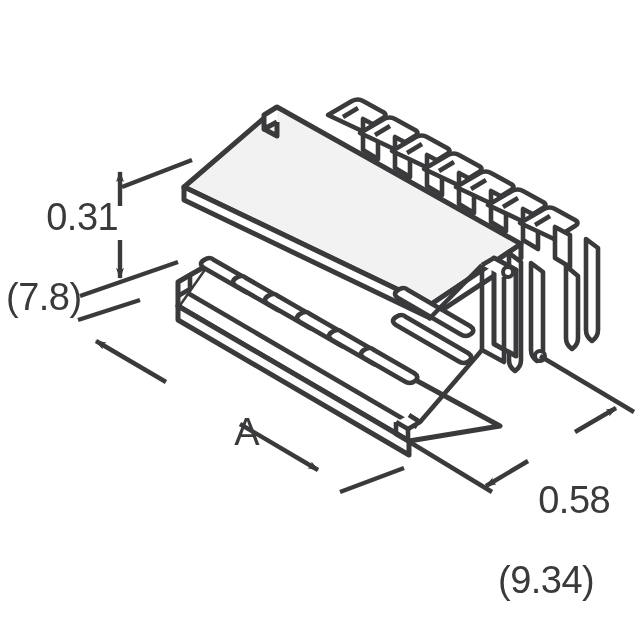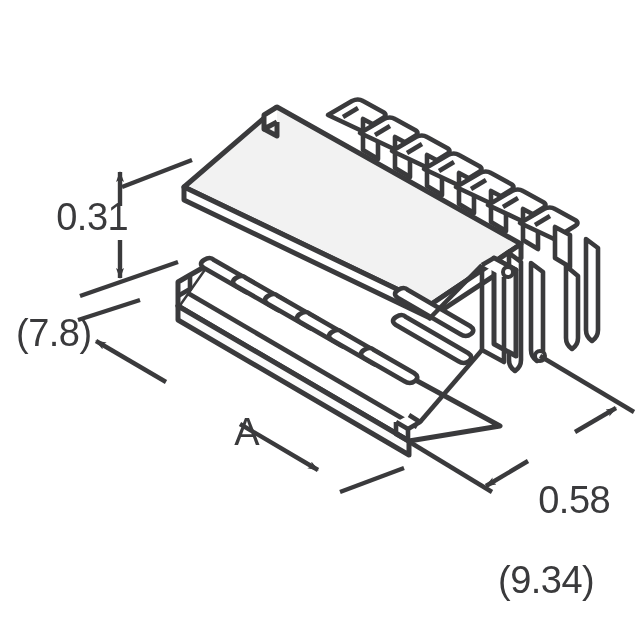--- a/index.html
+++ b/index.html
@@ -28,27 +28,26 @@
   .dim-text {
     position: absolute;
     color: #3a3a3c;
     font-family: "Liberation Sans", sans-serif;
     font-weight: 400;
     white-space: pre;
     line-height: 1.05;
     letter-spacing: -0.5px;
   }
   #dim-height-text {
-    left: 16px;
+    left: 6px;
     top: 158px;
     font-size: 38px;
   }
   #dim-height-text .l2 {
     display: block;
-    margin-top: 36px;
   }
   #dim-depth-text {
     left: 498px;
     top: 441px;
     font-size: 38px;
   }
   #dim-depth-text .l2 {
     display: block;
   }
   #dim-width-text {

